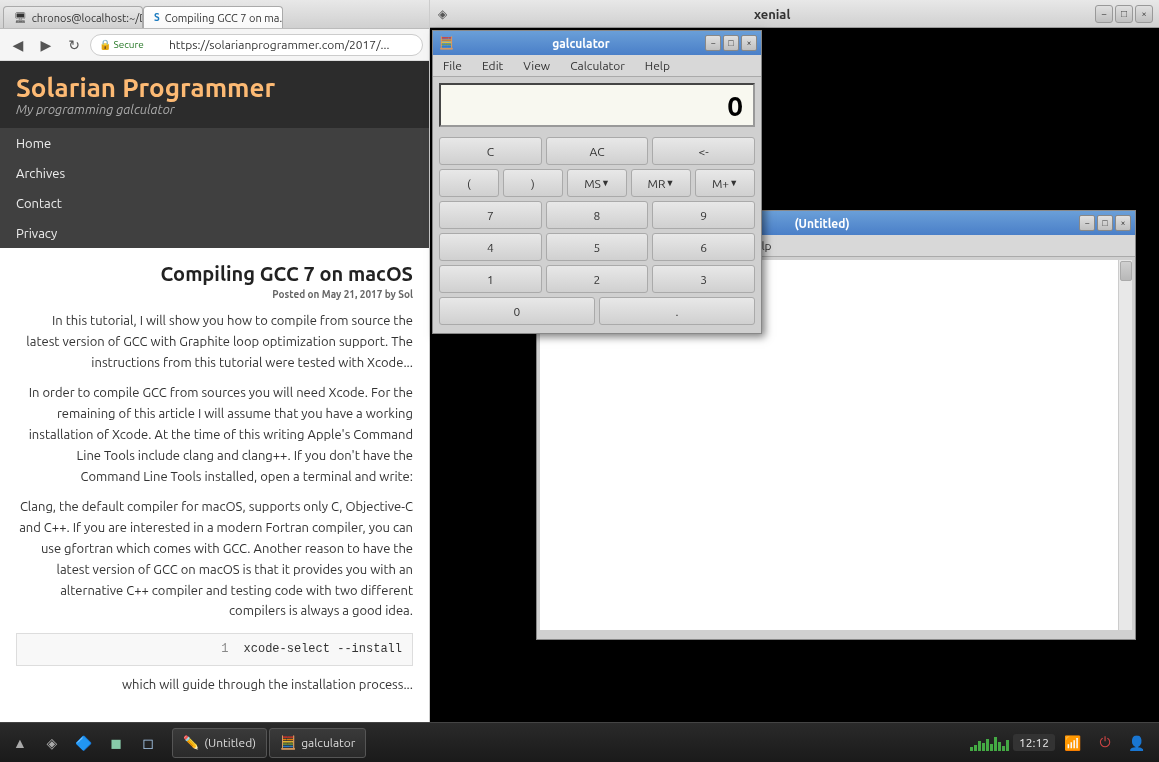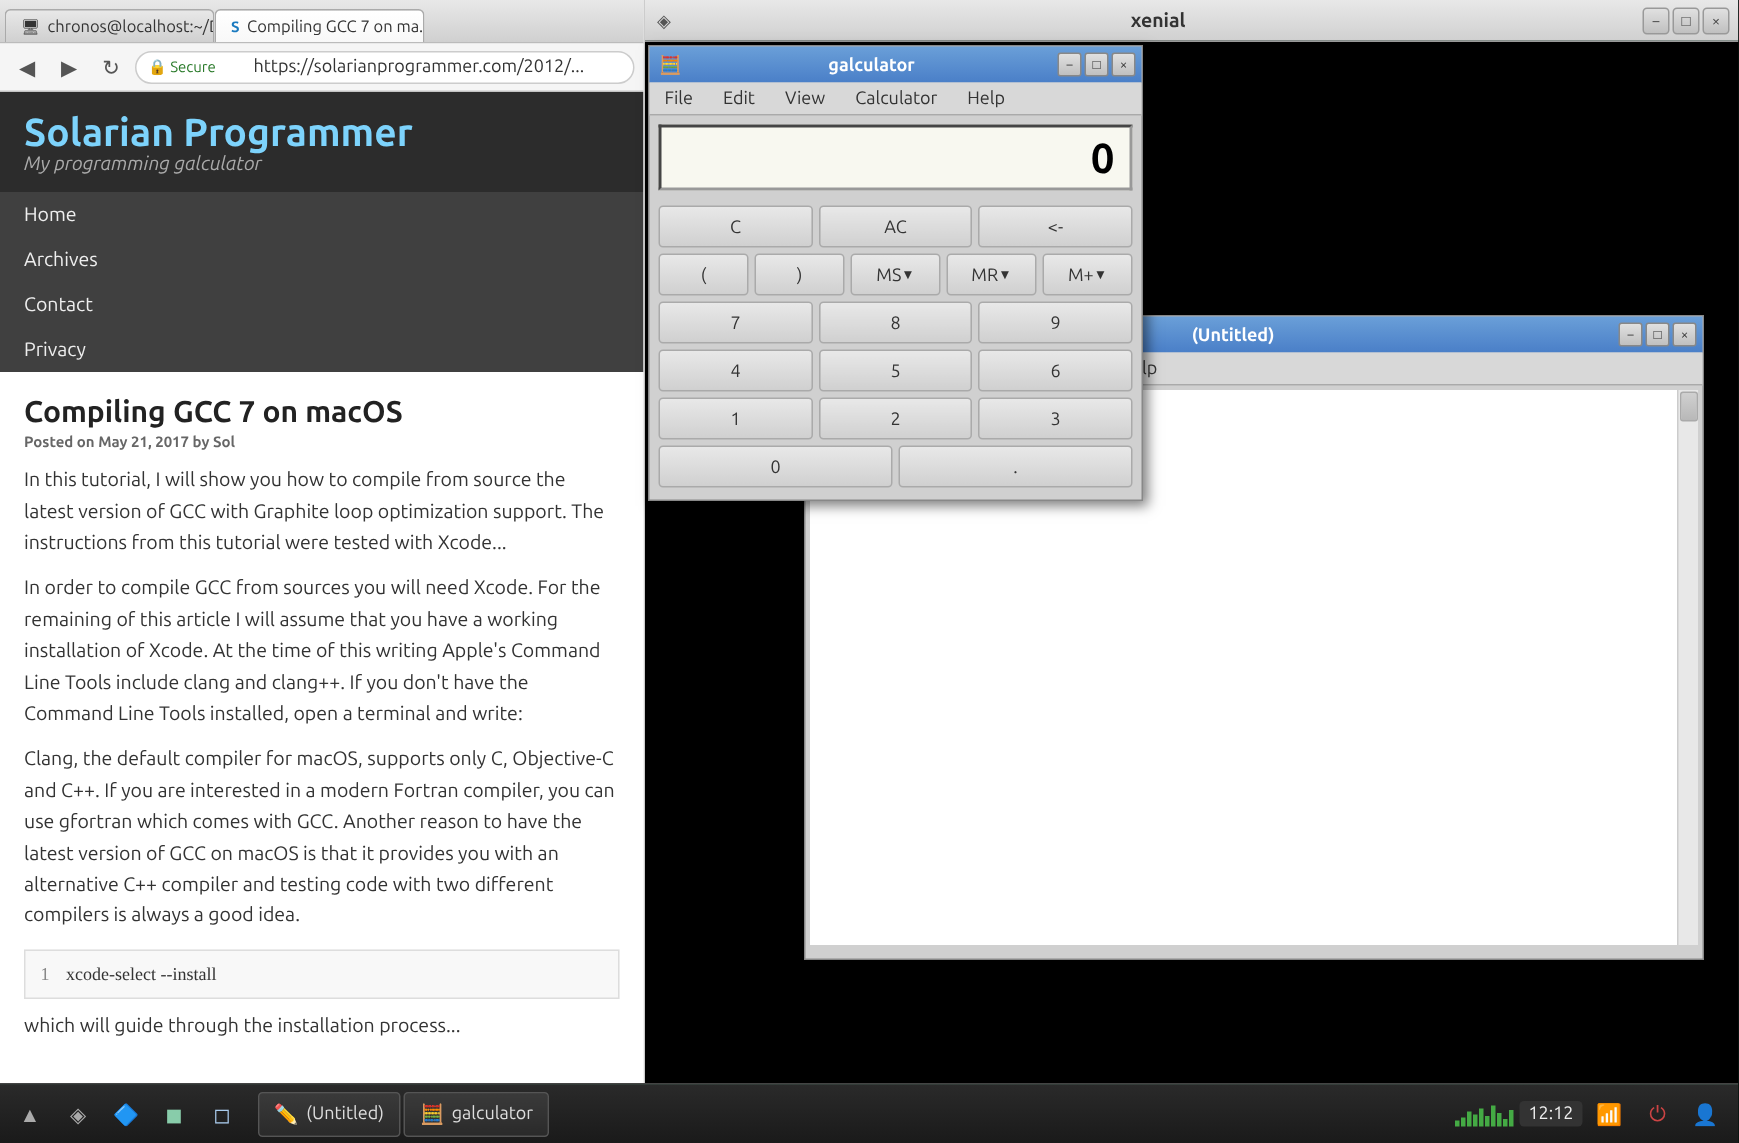--- a/index.html
+++ b/index.html
@@ -236,21 +236,21 @@
       overflow: hidden;
       background: #fff;
     }
     .site-header {
       background: #2c2c2c;
       padding: 12px 16px;
     }
     .site-title {
       font-size: 26px;
       font-weight: bold;
-      color: #7dd3fc;
+      color: #fdba74;
     }
     .site-tagline {
       font-size: 13px;
       color: #aaa;
       font-style: italic;
     }
     .site-nav {
       background: #404040;
       display: flex;
       padding: 0;
@@ -259,20 +259,21 @@
     .nav-item {
       padding: 8px 16px;
       color: #eee;
       font-size: 13px;
       cursor: pointer;
       text-decoration: none;
     }
     .article-content {
       padding: 14px 16px;
       overflow: hidden;
+      text-align: right;
     }
     .article-title {
       font-size: 20px;
       font-weight: bold;
       color: #222;
       margin-bottom: 4px;
     }
     .article-meta {
       font-size: 10px;
       color: #666;
@@ -284,21 +285,21 @@
       color: #333;
       line-height: 1.6;
     }
     .article-body p {
       margin-bottom: 10px;
     }
     .code-block {
       background: #f8f8f8;
       border: 1px solid #ddd;
       padding: 6px 10px;
-      font-family: Liberation Serif, serif;
+      font-family: Liberation Mono, monospace;
       font-size: 12px;
       margin-bottom: 8px;
       margin-top: 12px;
     }
     .line-num {
       color: #888;
       margin-right: 8px;
     }
     .code-text {
       color: #333;
@@ -525,21 +526,21 @@
 
     <div class="browser-toolbar">
       <div class="nav-btn">◀</div>
       <div class="nav-btn">▶</div>
       <div class="nav-btn">↻</div>
       <div class="address-bar">
         <div class="address-secure">
           <span>🔒</span>
           <span>Secure</span>
         </div>
-        <span class="address-text">https://solarianprogrammer.com/2012/...</span>
+        <span class="address-text">https://solarianprogrammer.com/2017/...</span>
       </div>
     </div>
 
     <div class="website-content">
       <div class="site-header">
         <div class="site-title">Solarian Programmer</div>
         <div class="site-tagline">My programming galculator</div>
       </div>
       <div class="site-nav">
         <a class="nav-item">Home</a>

